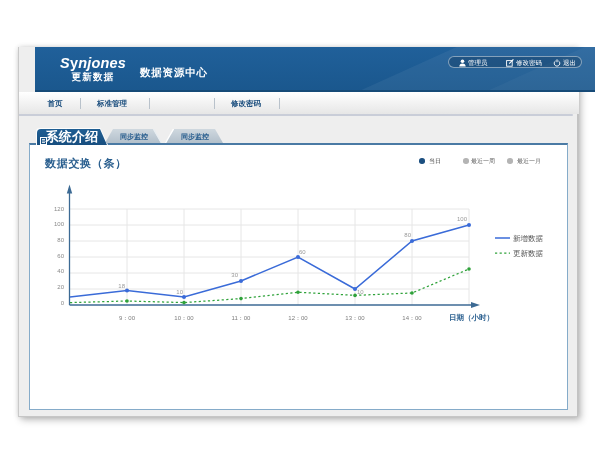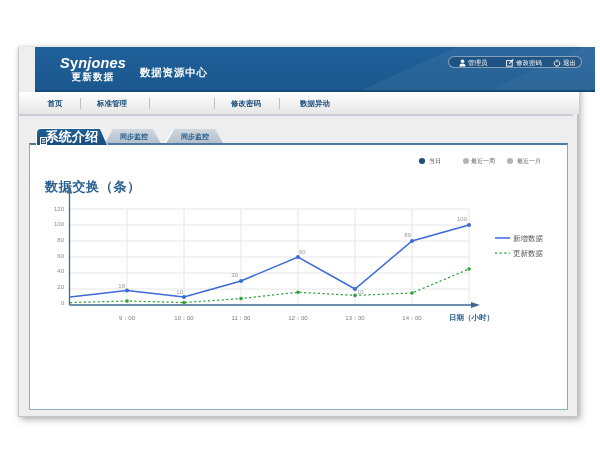--- a/index.html
+++ b/index.html
@@ -33,21 +33,21 @@
 #tab1w { position:absolute; left:17px; top:81px; width:72px; height:17px; background:#fdfdfd; border-radius:4px 2px 0 0; clip-path:polygon(0 0, 64.5px 0, 72px 17px, 0 17px); z-index:2; }
 #tabs23 { position:absolute; left:86px; top:82px; z-index:2; }
 #tab1 .ticon { position:absolute; left:3px; top:4px; }
 
 #panel { position:absolute; left:10px; top:96px; width:539px; height:267px; background:#ffffff; border:1px solid #85abc9; border-top:2px solid #4a7aa4; }
 #radios { position:absolute; left:389px; top:12px; width:130px; height:8px; font-size:6px; color:#444; }
 #radios span.rl { position:absolute; top:0; height:8px; line-height:8px; }
 .rdot { position:absolute; width:5.5px; height:5.5px; border-radius:50%; top:1px; }
 .rdot.on { background:#1c4f80; }
 .rdot.off { background:#b4b4b4; }
-#ylabel { position:absolute; left:15px; top:33px; color:#2a5f8f; font-size:13px; font-weight:bold; letter-spacing:0.7px; }
+#ylabel { position:absolute; left:15px; top:11px; color:#2a5f8f; font-size:11px; font-weight:bold; letter-spacing:0.7px; }
 #note { position:absolute; left:16px; top:204px; font-size:7.5px; letter-spacing:-0.52px; color:#555; white-space:nowrap; }
 #note b { color:#cc3333; font-weight:normal; }
 </style>
 </head>
 <body>
 <div id="app">
   <div id="header">
     <div class="diag1"></div>
       <div class="diag2"></div>
     <div class="bottomline"></div>
@@ -75,21 +75,20 @@
             <path d="M4 0.4 L4 3.2" stroke="#fff" stroke-width="1"></path>
           </svg>
         退出</span>
     </div>
   </div>
   <div id="navline"></div>
   <div id="nav">
     <div class="item" style="left:36px; width:40px; margin-left:-20px;">首页</div>
     <div class="item" style="left:93px; width:60px; margin-left:-30px;">标准管理</div>
     <div class="item" style="left:227px; width:60px; margin-left:-30px;">修改密码</div>
-    <div class="item" style="left:296px; width:60px; margin-left:-30px;">数据异动</div>
     <div class="sep" style="left:61px;"></div>
     <div class="sep" style="left:130px;"></div>
     <div class="sep" style="left:195px;"></div>
     <div class="sep" style="left:260px;"></div>
   </div>
   <div id="tab1w"></div>
   <div class="tab" id="tab1"><span class="ticon"><svg width="7" height="8" viewBox="0 0 7 8">
           <rect x="0.5" y="0.5" width="6" height="7" fill="none" stroke="#fff" stroke-width="1"></rect>
           <path d="M2 2.5h3M2 4h3M2 5.5h3" stroke="#fff" stroke-width="0.8"></path>
         </svg></span>系统介绍</div>

